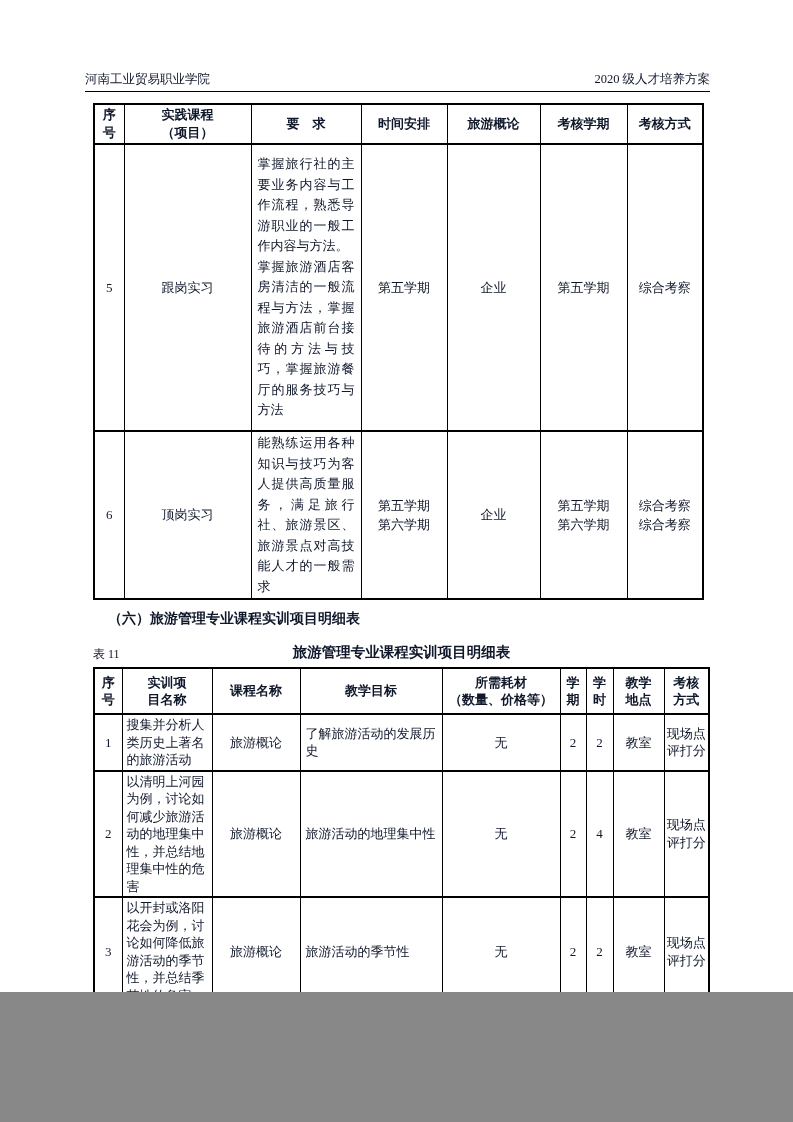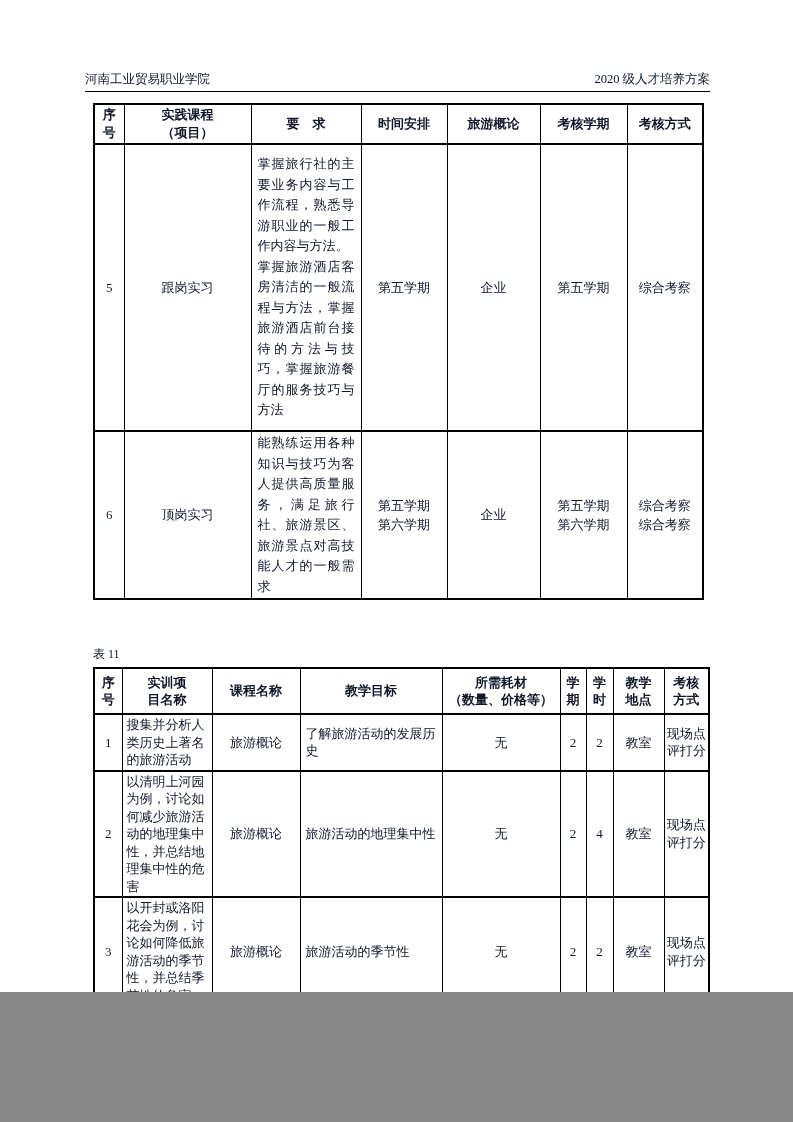--- a/index.html
+++ b/index.html
@@ -122,20 +122,22 @@
 第六学期</td>
       <td>企业</td>
       <td>第五学期
 第六学期</td>
       <td>综合考察
 综合考察</td>
     </tr>
   </tbody>
     </table>
 
+  <div class="section-heading">（六）旅游管理专业课程实训项目明细表</div>
+  <div class="table-caption">旅游管理专业课程实训项目明细表</div>
   <div class="table-label">表 11</div>
 
   <table class="doc" id="training-table">
     <colgroup>
       <col style="width:28px">
         <col style="width:90px">
         <col style="width:88px">
       <col style="width:142px">
         <col style="width:118px">
         <col style="width:26px">

